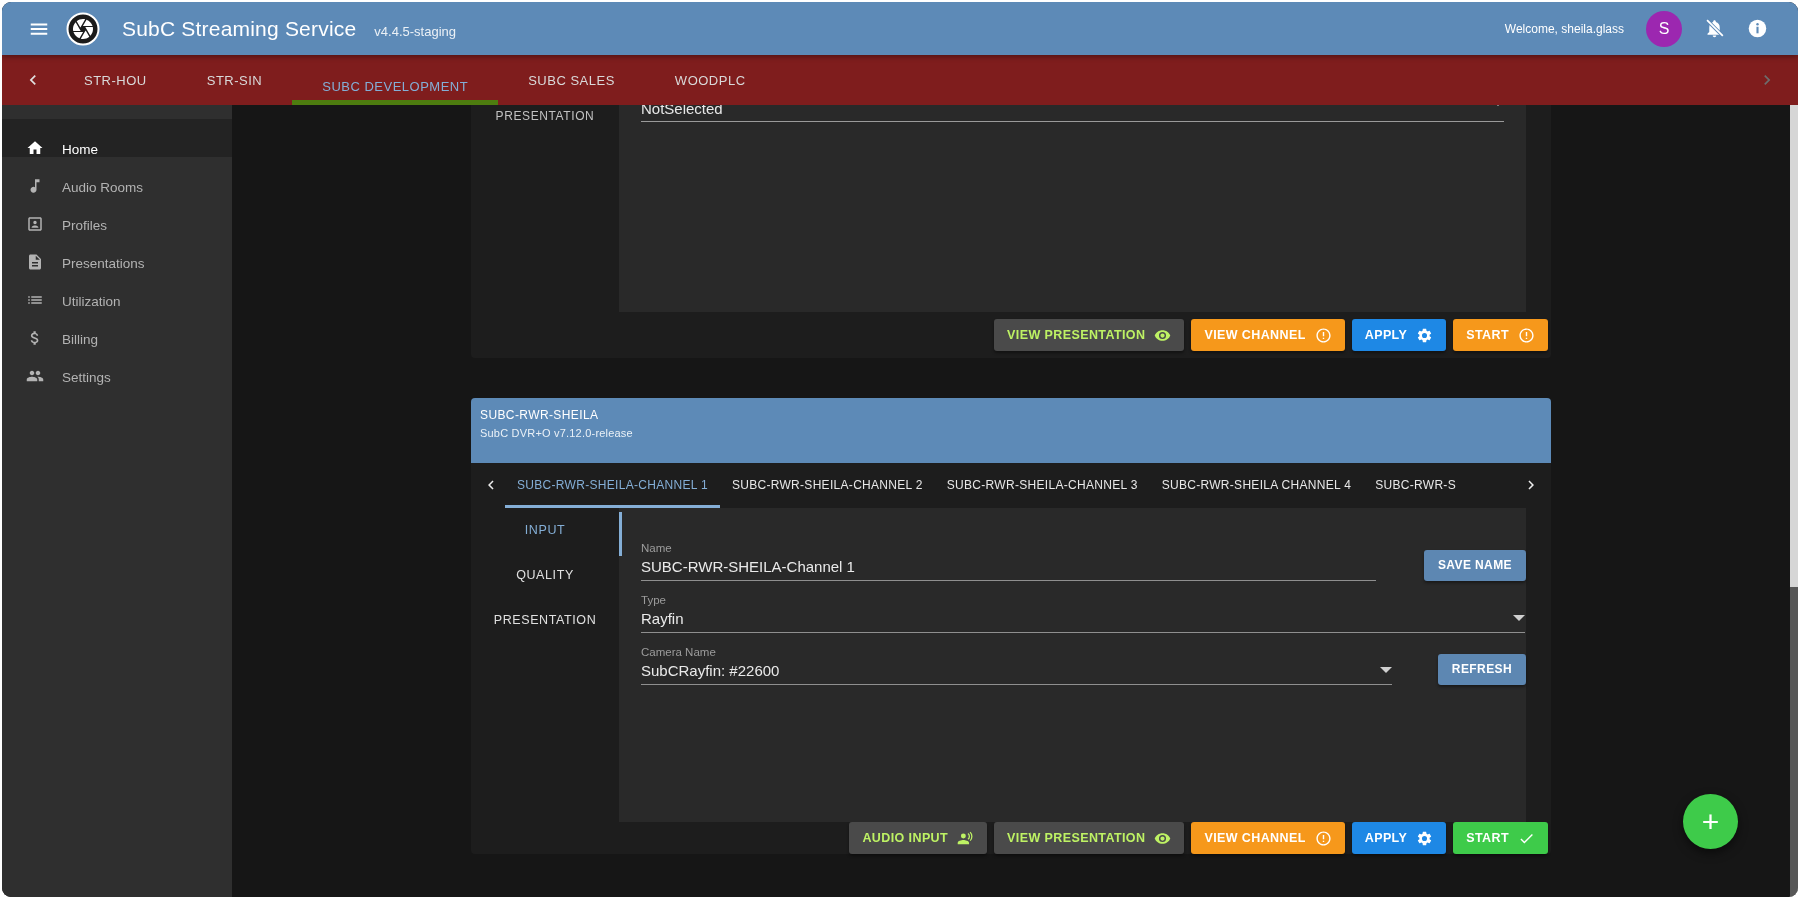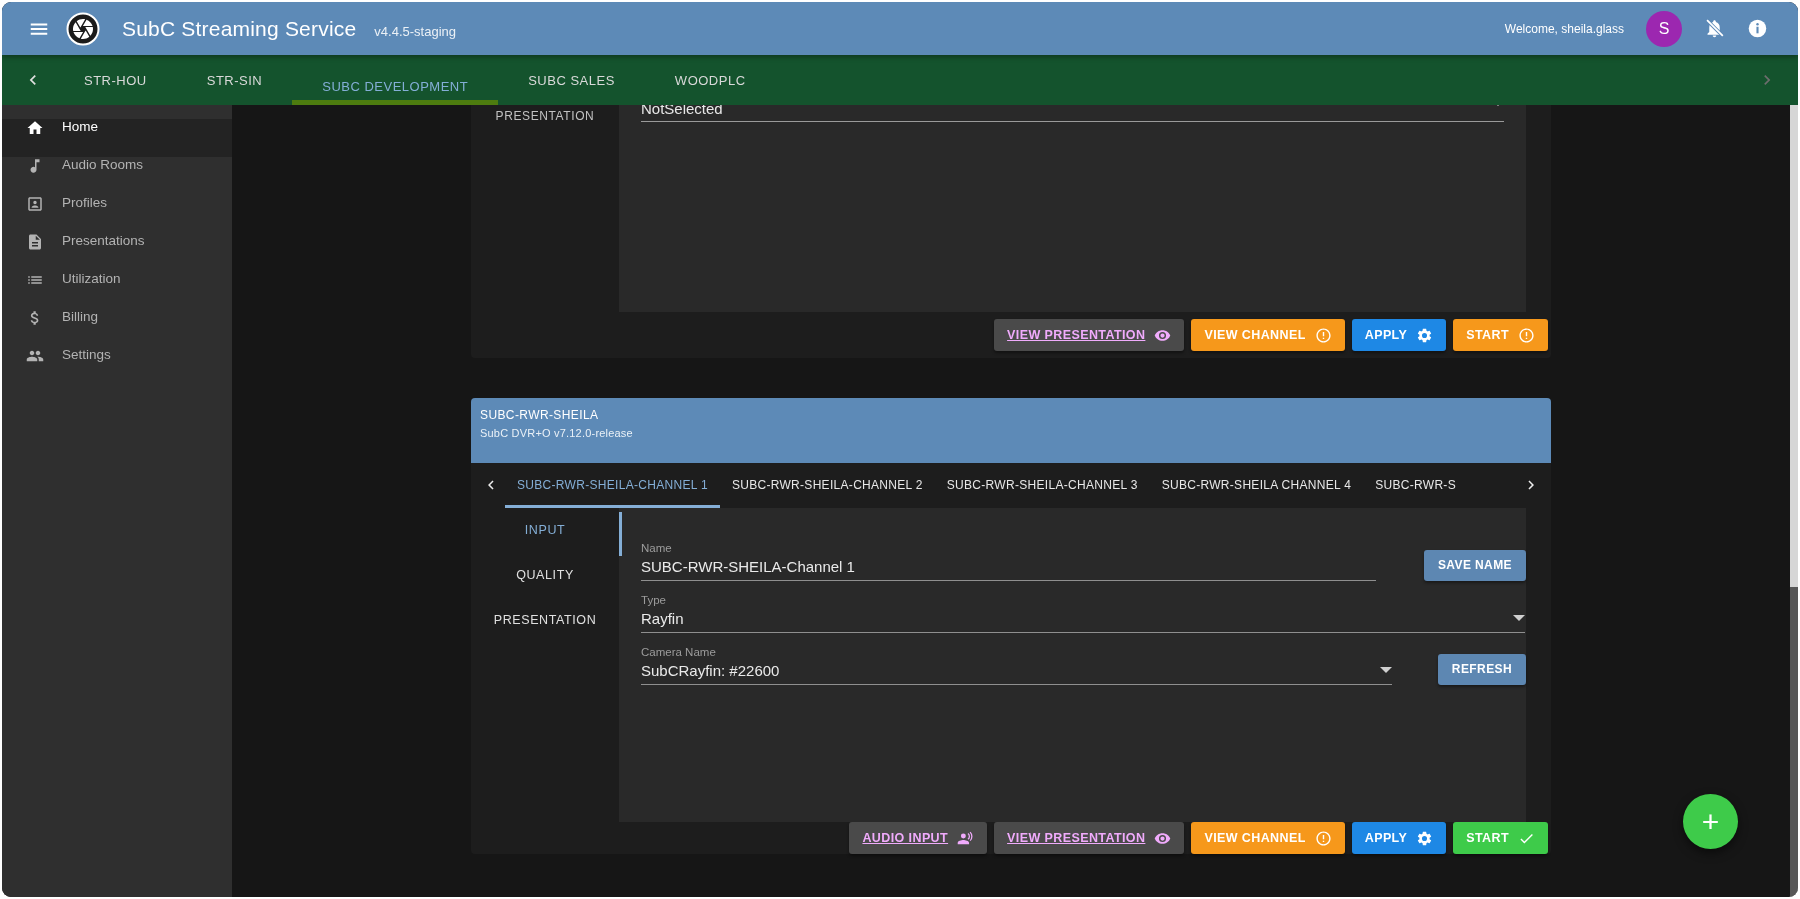--- a/index.html
+++ b/index.html
@@ -13,31 +13,31 @@
             box-shadow:0 2px 5px rgba(0,0,0,.35); }
   .icon-btn { background:none; border:none; color:#fff; display:flex; align-items:center; justify-content:center; cursor:pointer; padding:0; }
   .topbar .title { color:#fff; font-size:21px; font-weight:500; letter-spacing:.2px; margin-left:6px; }
   .topbar .version { color:rgba(255,255,255,.88); font-size:13px; margin-left:2px; margin-top:6px; }
   .topbar .right { margin-left:auto; display:flex; align-items:center; gap:22px; }
   .welcome { color:#fff; font-size:12px; }
   .avatar { width:36px; height:36px; border-radius:50%; background:#9c27b0; color:#fff; font-size:16px;
             display:flex; align-items:center; justify-content:center; border:none; cursor:pointer; }
 
   
-  .org-tabs { position:absolute; top:53px; left:0; right:0; height:50px; background:#14532d;
+  .org-tabs { position:absolute; top:53px; left:0; right:0; height:50px; background:#7f1d1d;
               display:flex; align-items:stretch; z-index:5; padding:0 10px; }
   .org-tabs .chev { width:42px; color:#e0e0e0; }
   .org-tabs .chev.right { margin-left:auto; color:#6d6d6d; }
   .org-tab { background:none; border:none; color:#d9d9d9; font-family:inherit; font-size:13px; letter-spacing:.5px;
              padding:0 30px; cursor:pointer; display:flex; align-items:center; }
   .org-tab.active { color:#84aed6; border-bottom:5px solid #4d7c0f; padding-top:17px; }
 
   
   .sidebar { position:absolute; top:103px; left:0; width:230px; bottom:0; background:#2f2f2f; padding-top:14px; z-index:4; }
-  .side-item { display:flex; align-items:flex-start; gap:18px; height:38px; padding-left:24px; cursor:pointer;
+  .side-item { display:flex; align-items:flex-end; gap:18px; height:38px; padding-left:24px; cursor:pointer;
                color:#b3b3b3; font-size:13.5px; }
   .side-item svg { width:18px; height:18px; flex:0 0 auto; }
   .side-item.active { background:#232323; color:#ffffff; }
 
   
   .main { position:absolute; top:103px; left:230px; right:8px; bottom:0; overflow:hidden; }
   .scrollbar { position:absolute; top:103px; right:0; width:8px; bottom:0; background:#d6d6d6; z-index:7; }
   .scroll-thumb { position:absolute; left:0; right:0; top:482px; bottom:0; background:#575757; }
 
   .card { width:1080px; margin:0 auto; background:#1d1d1d; border-radius:4px; }
@@ -53,21 +53,21 @@
                 border-bottom:1px solid #9a9a9a; padding-bottom:3px; margin-top:-5px; cursor:pointer; }
   .select-row .val { font-size:15px; color:#e8e8e8; line-height:18px; }
   .caret { width:0; height:0; border-left:6px solid transparent; border-right:6px solid transparent;
            border-top:6px solid #cfcfcf; }
 
   .btn-row { display:flex; align-items:center; justify-content:flex-end; gap:7px; padding-right:3px; flex:1; }
   .btn { height:32px; border:none; border-radius:3px; display:inline-flex; align-items:center; gap:9px;
          padding:0 13px; font-family:inherit; font-size:12.5px; font-weight:700; letter-spacing:.4px;
          cursor:pointer; color:#fff; box-shadow:0 2px 3px rgba(0,0,0,.4); }
   .btn svg { width:17px; height:17px; flex:0 0 auto; }
-  .btn.disabled { background:#4a4a4a; color:#f0abfc;text-decoration:underline; }
+  .btn.disabled { background:#4a4a4a; color:#bef264; }
   .btn.orange { background:#f6981b; }
   .btn.blue { background:#1e88e5; }
   .btn.green { background:#3ecb4a; }
   .btn.steel { background:#5d87b2; height:31px; font-size:12px; padding:0 14px; }
 
   
   .card2 { margin-top:40px; height:456px; display:flex; flex-direction:column; }
   .card2-header { height:66px; background:#5d8ab7; border-radius:4px 4px 0 0; padding:10px 10px 0 9px; }
   .card2-title { color:#fff; font-size:12px; letter-spacing:.4px; }
   .card2-sub { color:#eaf1f7; font-size:11px; margin-top:5px; letter-spacing:.2px; }

